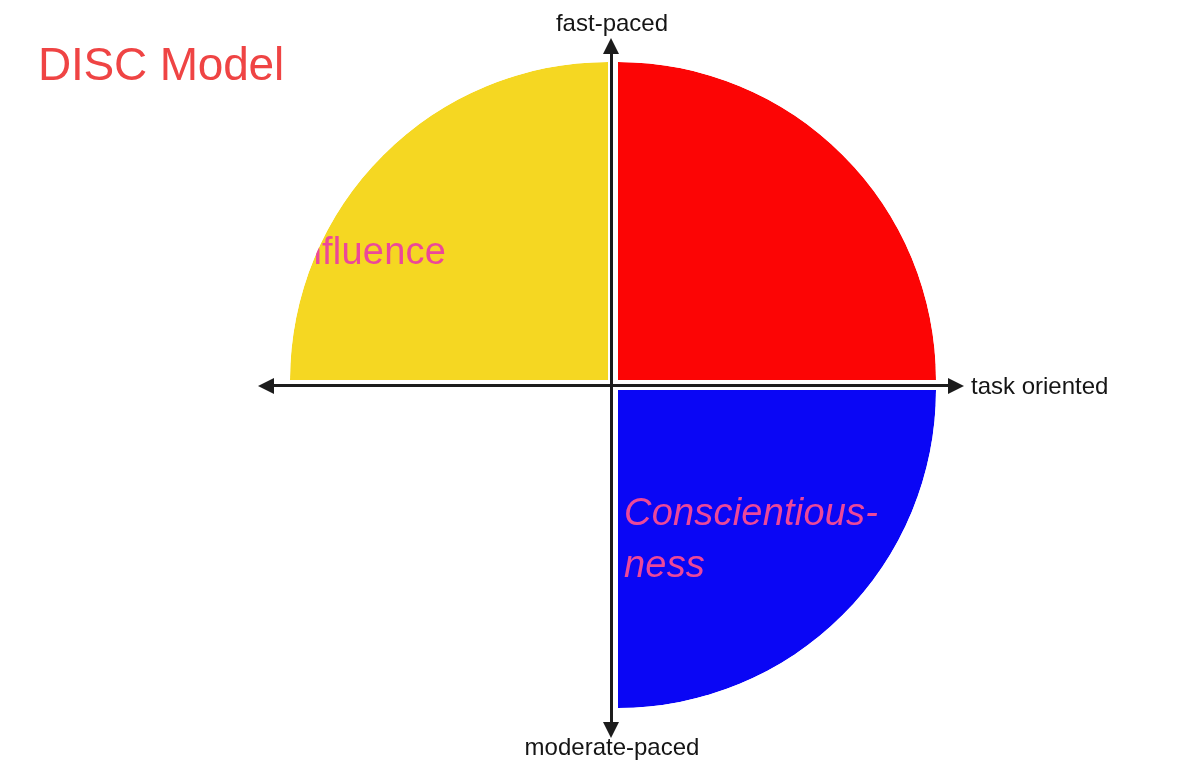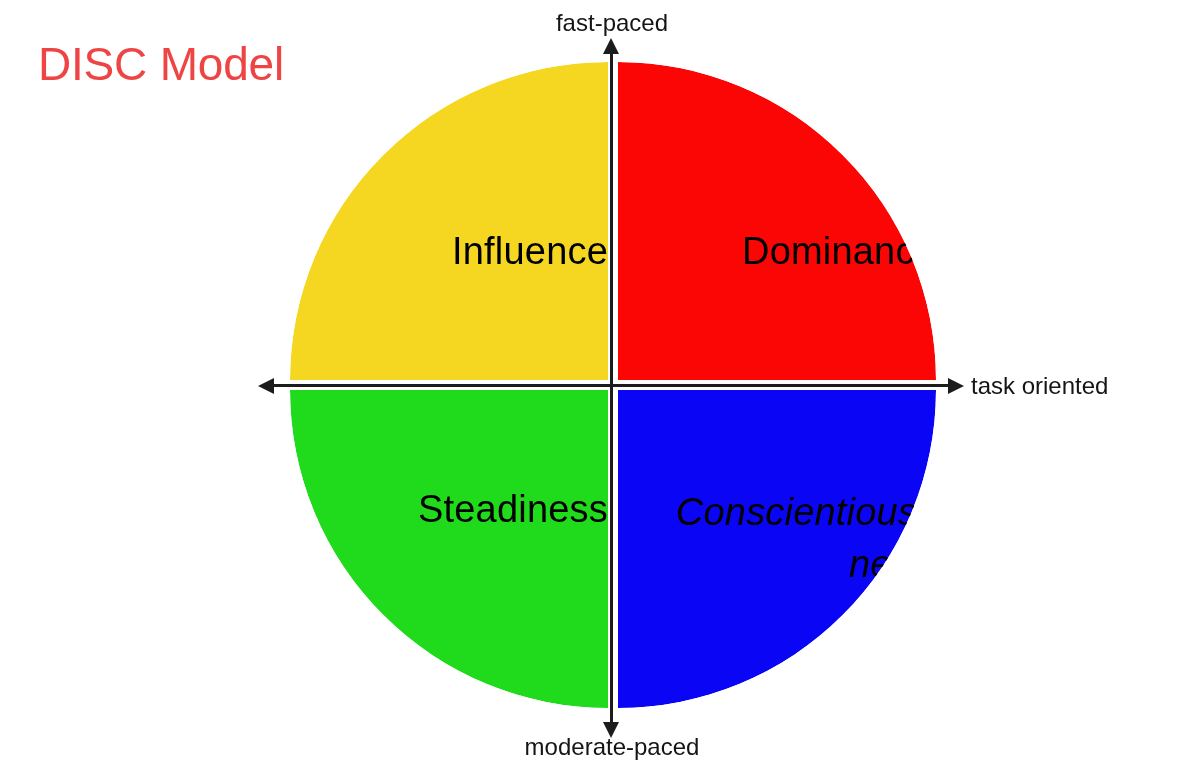--- a/index.html
+++ b/index.html
@@ -47,22 +47,22 @@
   .quadrant {
     position: absolute;
     width: 318px;
     height: 318px;
     overflow: hidden;
   }
   .quadrant .label {
     position: absolute;
     left: 0;
     width: 100%;
-    text-align: right;
-    color: #000000;
+    text-align: left;
+    color: #ec4899;
     font-size: 38px;
     line-height: 46px;
     letter-spacing: 0.2px;
   }
 
   
   #quadrant-influence {
     left: 0px;  top: 0px;
     border-top-left-radius: 318px;
   }
@@ -213,27 +213,22 @@
 
   <div id="disc-circle">
 
     <div class="quadrant" id="quadrant-influence">
       <div class="fill"></div>
       <div class="label">Influence</div>
     </div>
 
     <div class="quadrant" id="quadrant-dominance">
       <div class="fill"></div>
-      <div class="label">Dominance</div>
     </div>
 
-    <div class="quadrant" id="quadrant-steadiness">
-      <div class="fill"></div>
-      <div class="label">Steadiness</div>
-    </div>
 
     <div class="quadrant" id="quadrant-conscientiousness">
       <div class="fill"></div>
       <div class="label">Conscientious-<br>ness</div>
     </div>
 
   </div>
 
   <div id="axis-vertical-line"></div>
   <div id="axis-vertical-arrow-up"></div>

